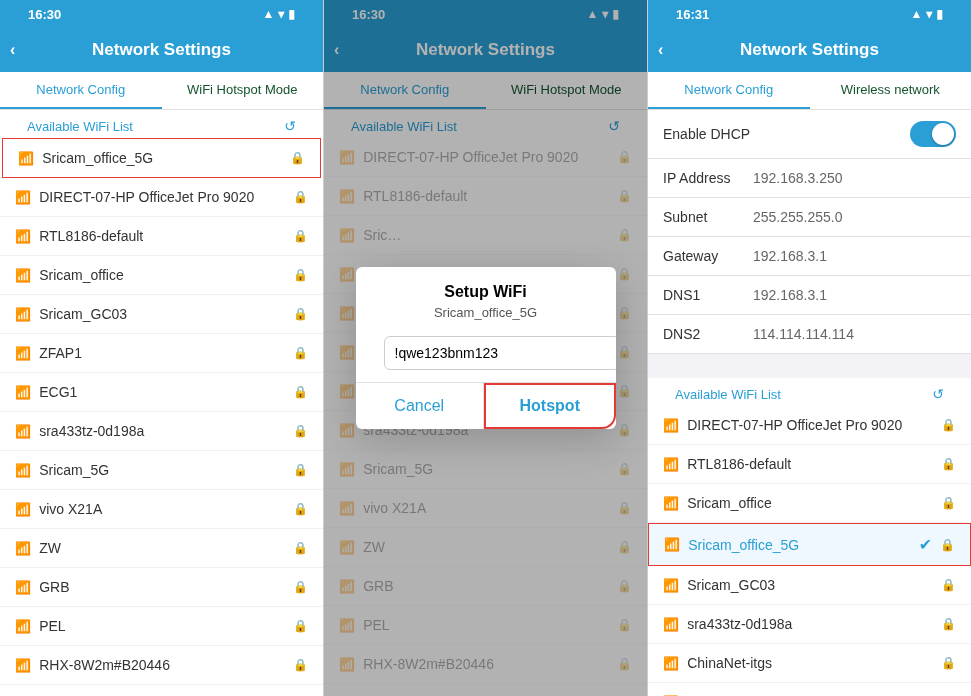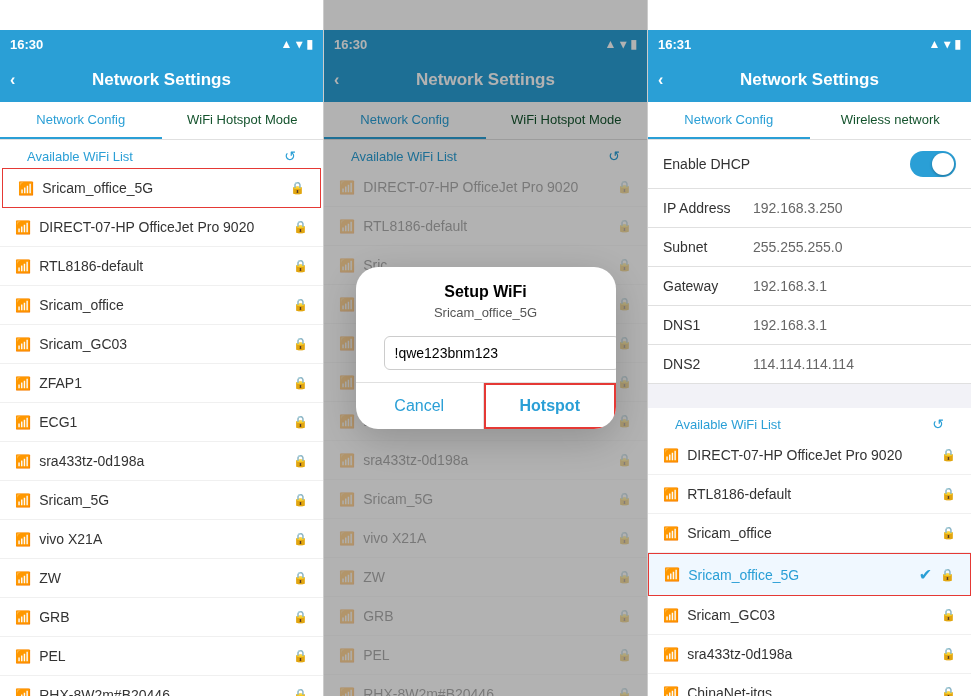--- a/index.html
+++ b/index.html
@@ -24,26 +24,25 @@
       overflow: hidden;
     }
 
     
     .status-bar {
       background: #2a9fd6;
       height: 28px;
       display: flex;
       align-items: center;
       justify-content: space-between;
-      padding: 0 10px;
+      padding: 0 28px;
       color: #fff;
       font-size: 12px;
       font-weight: 600;
       flex-shrink: 0;
-      margin-top: 30px;
     }
     .status-bar .time { font-size: 13px; font-weight: 700; }
     .status-icons { display: flex; gap: 4px; align-items: center; }
 
     
     .header {
       background: #2a9fd6;
       height: 44px;
       display: flex;
       align-items: center;
@@ -173,21 +172,21 @@
       position: absolute;
       top: 0; left: 0; right: 0; bottom: 0;
       background: rgba(0,0,0,0.3);
       display: flex;
       align-items: center;
       justify-content: center;
       z-index: 100;
     }
     .modal-box {
       background: #fff;
-      border-radius: 22px;
+      border-radius: 6px;
       width: 260px;
       overflow: hidden;
       box-shadow: 0 10px 40px rgba(0,0,0,0.2);
     }
     .modal-title {
       text-align: center;
       font-size: 16px;
       font-weight: 700;
       padding: 16px 16px 2px;
       color: #000;

